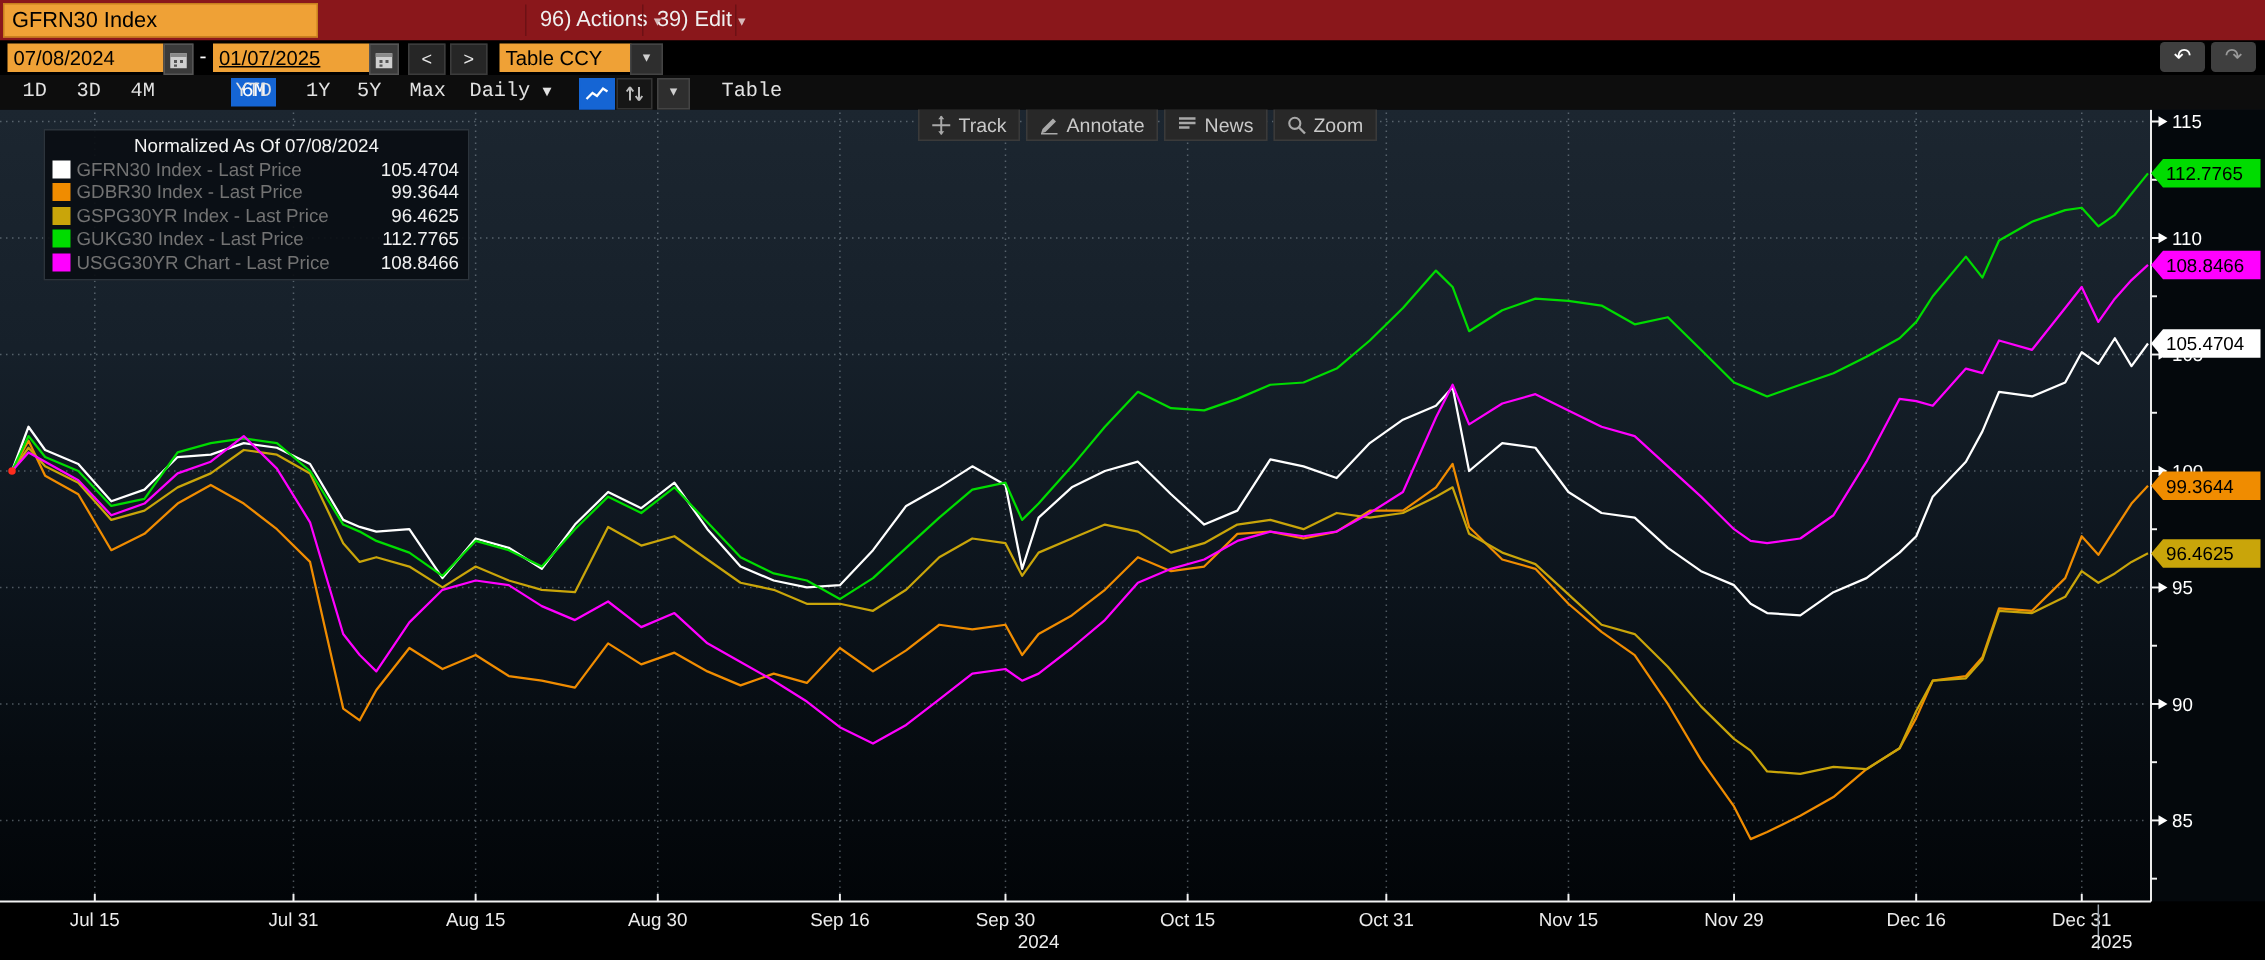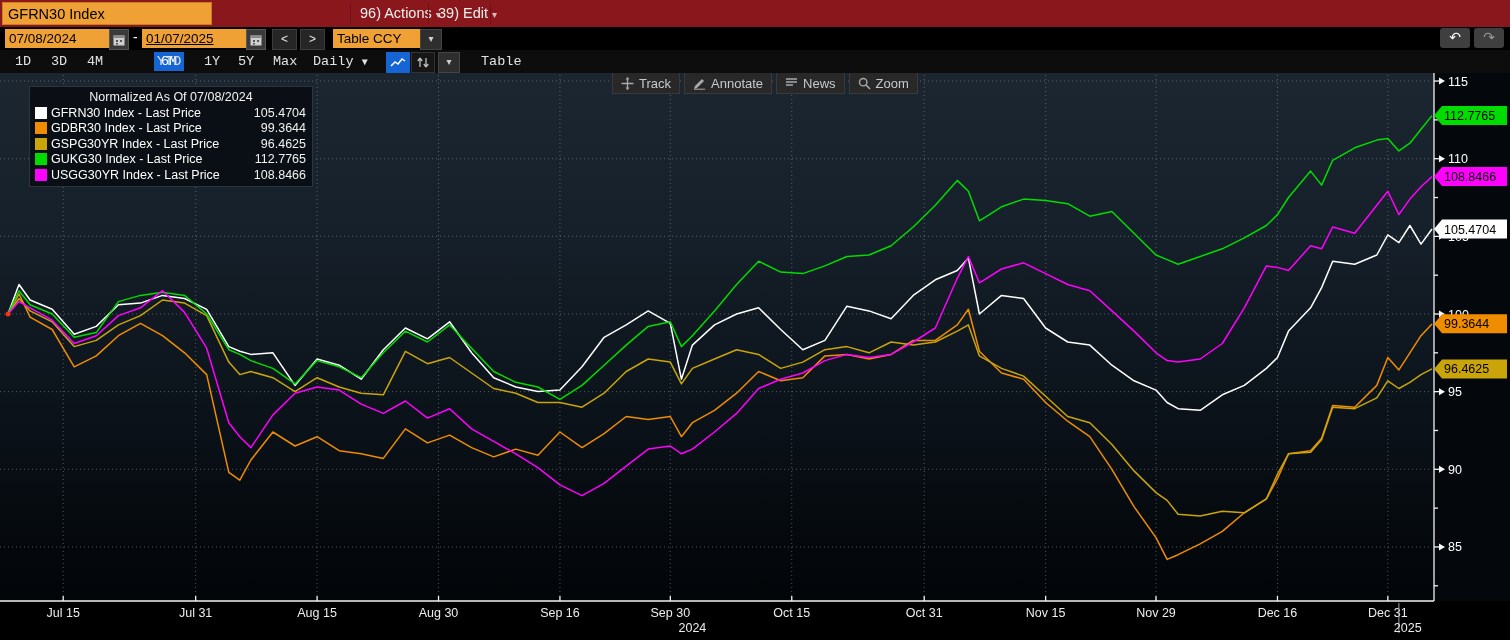--- a/index.html
+++ b/index.html
@@ -60,21 +60,21 @@
   .badge-text{fill:#000;font-size:12.5px;font-family:"Liberation Sans",sans-serif;}
 
   
   .legend{position:absolute;left:8px;top:86px;width:274px;background:rgba(10,14,19,0.93);
           border:1px solid #2c343c;z-index:2;padding:2px 4px 3px 4px;margin-left:21px;}
   .lg-title{color:#f2f2f2;font-size:12.5px;text-align:center;height:16px;line-height:16px;}
   .lg-row{display:flex;align-items:center;height:15.5px;cursor:pointer;}
   .sw{width:12px;height:12px;margin:0 4px 0 1px;flex:0 0 12px;}
   .sw0{background:#ffffff;} .sw1{background:#f08c00;} .sw2{background:#c9a50a;}
   .sw3{background:#00dc00;} .sw4{background:#ff00ff;}
-  .lg-label{color:#ffffff;font-size:12.5px;white-space:nowrap;}
+  .lg-label{color:#737373;font-size:12.5px;white-space:nowrap;}
   .lg-val{color:#f0f0f0;font-size:12.5px;margin-left:auto;padding-right:2px;}
 
   
   .chart-tools{position:absolute;left:612px;top:72px;display:flex;gap:4px;z-index:2;}
   .ct-btn{height:20px;background:#282828;border:1px solid #3a3a3a;color:#c9c9c9;font-size:13px;
           display:flex;align-items:center;gap:5px;padding:0 8px;cursor:pointer;}
   .ct-btn svg{display:block;}
 </style>
 </head>
 <body>
@@ -262,21 +262,21 @@
     <span class="lg-label">GSPG30YR Index - Last Price</span>
     <span class="lg-val">96.4625</span>
   </div>
   <div class="lg-row">
     <span class="sw sw3"></span>
     <span class="lg-label">GUKG30 Index - Last Price</span>
     <span class="lg-val">112.7765</span>
   </div>
   <div class="lg-row">
     <span class="sw sw4"></span>
-    <span class="lg-label">USGG30YR Index - Last Price</span>
+    <span class="lg-label">USGG30YR Chart - Last Price</span>
     <span class="lg-val">108.8466</span>
   </div>
 </div>
 
 <div class="chart-tools">
   <div class="ct-btn">
     <svg width="13" height="13" viewBox="0 0 13 13">
         <path d="M6.5 0.5v12M0.5 6.5h12" stroke="#a9a9a9" stroke-width="1.3"></path>
         <path d="M6.5 0 l2 2.5 h-4z M6.5 13 l2-2.5 h-4z" fill="#a9a9a9"></path>
       </svg>

